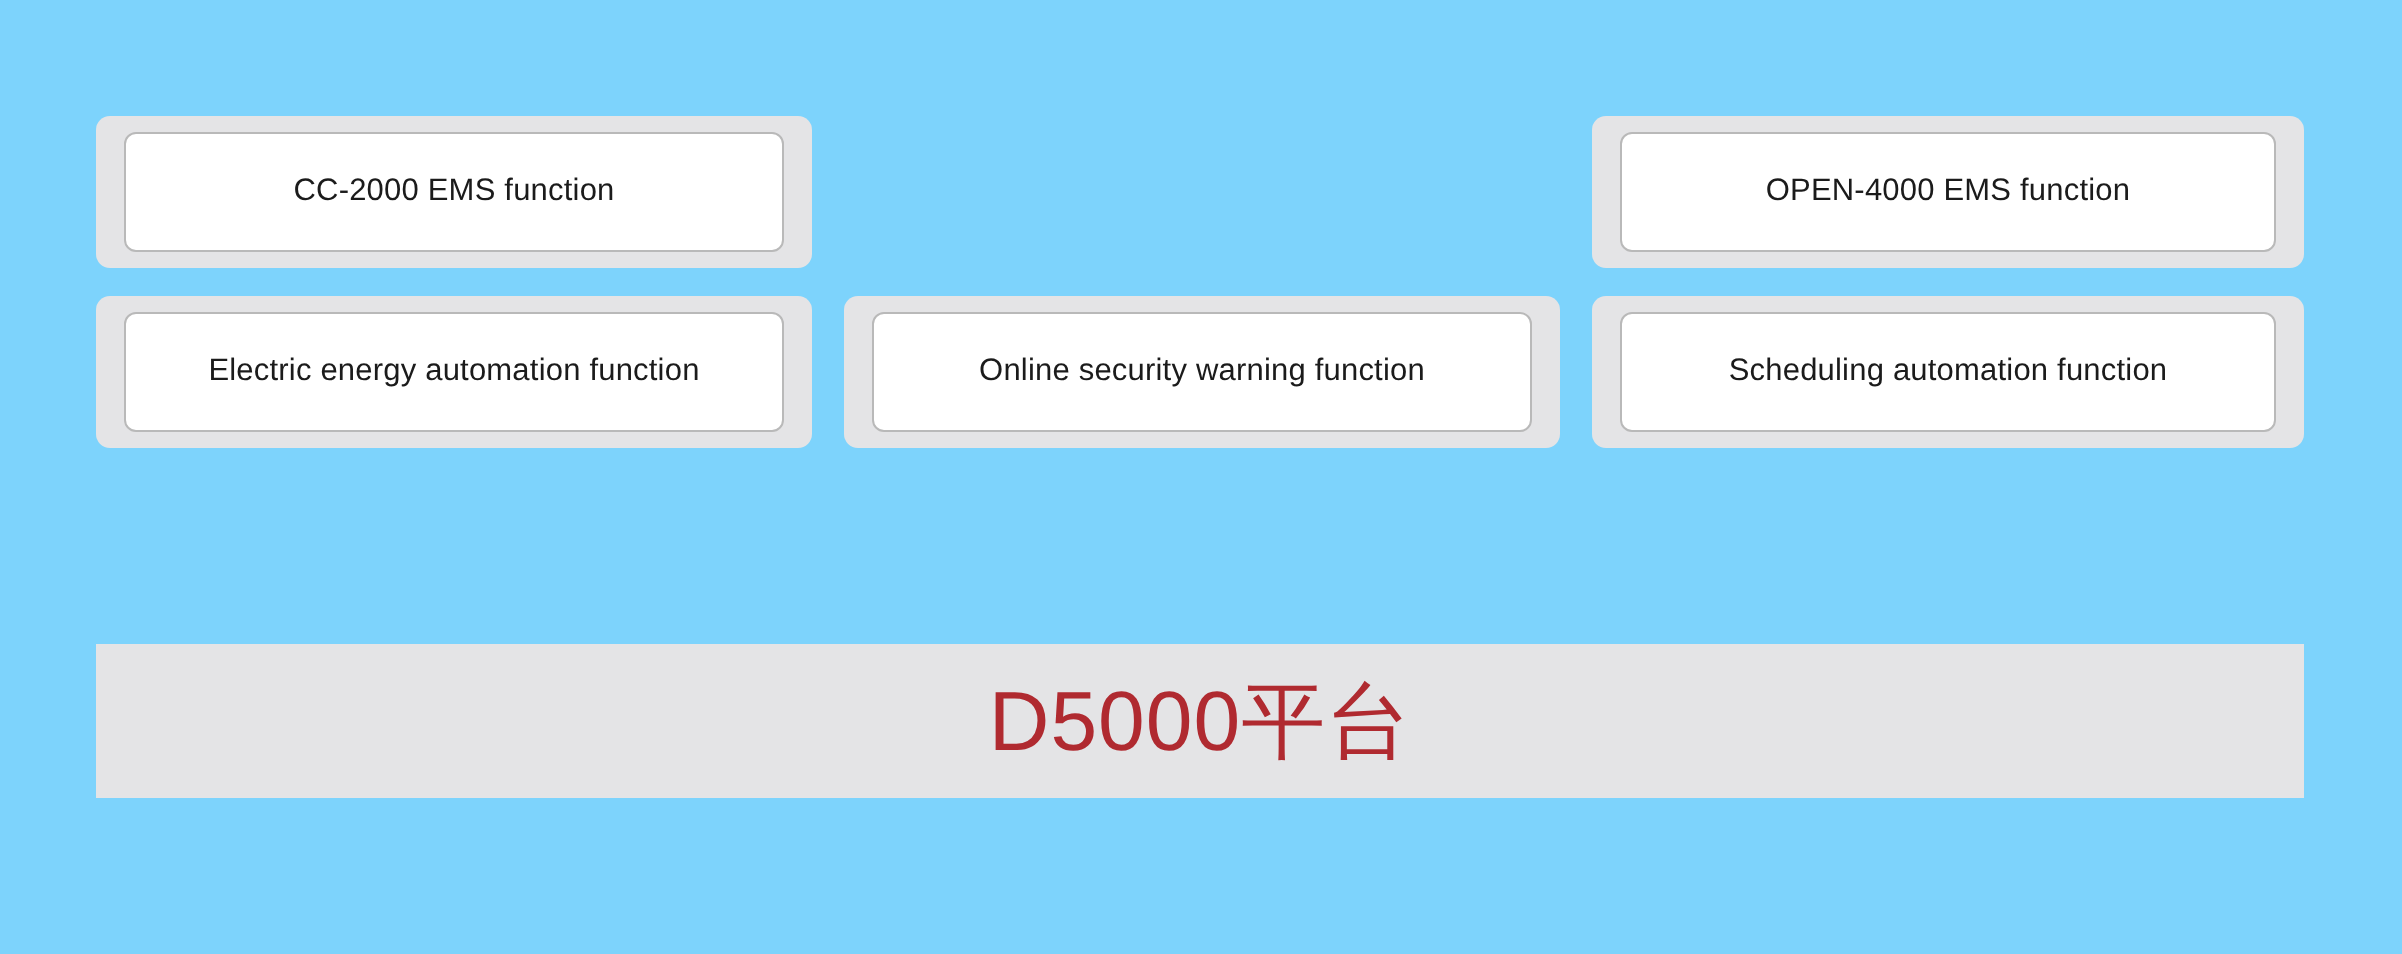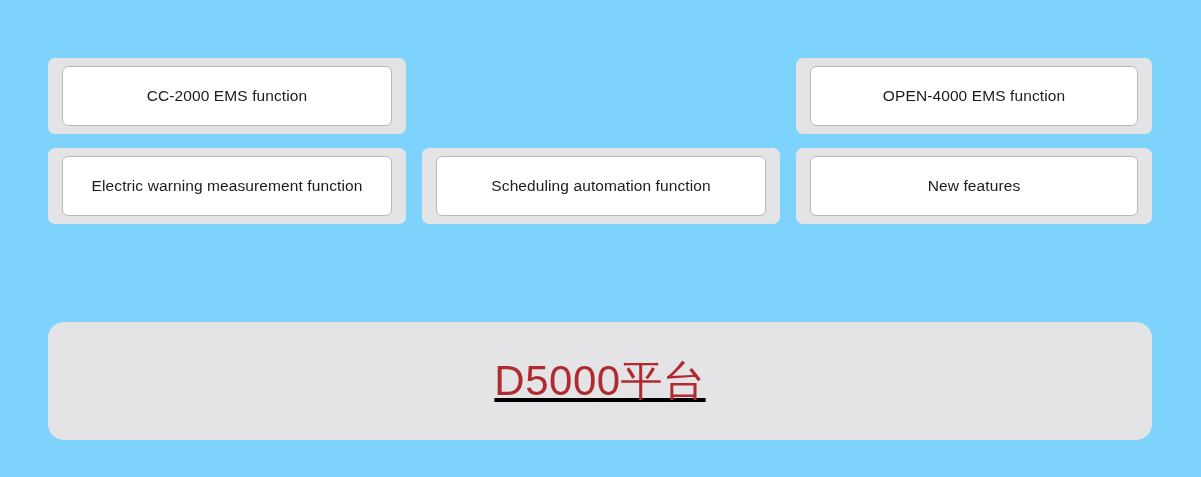--- a/index.html
+++ b/index.html
@@ -68,28 +68,27 @@
     letter-spacing: 0.1px;
     white-space: pre-line;
   }
 
   
   .platform {
     position: absolute;
     left: 48px;
     top: 322px;
     width: 1104px;
-    height: 118px;
+    height: 77px;
     background: #e4e4e6;
-    border-radius: 16px;
+    border-radius: 0;
     display: flex;
     align-items: center;
     justify-content: center;
     box-sizing: border-box;
-    text-decoration: underline;
   }
   .platform-label {
     font-size: 42px;
     font-weight: 400;
     color: #b02a30;
     letter-spacing: 0.5px;
     line-height: 1;
   }
 </style>
 </head>
@@ -106,32 +105,32 @@
     </div>
     <div class="cell empty"></div>
 
     <div class="cell">
       <div class="card">
         <span class="card-label">OPEN-4000 EMS function</span>
       </div>
     </div>
     <div class="cell">
       <div class="card">
-        <span class="card-label">Electric warning measurement function</span>
+        <span class="card-label">Electric energy automation function</span>
       </div>
     </div>
 
     <div class="cell">
       <div class="card">
-        <span class="card-label">Scheduling automation function</span>
+        <span class="card-label">Online security warning function</span>
       </div>
     </div>
     <div class="cell">
       <div class="card">
-        <span class="card-label">New features</span>
+        <span class="card-label">Scheduling automation function</span>
       </div>
     </div>
 
   </div>
 
   <div class="platform">
     <span class="platform-label">D5000平台</span>
   </div>
 
 </div>

